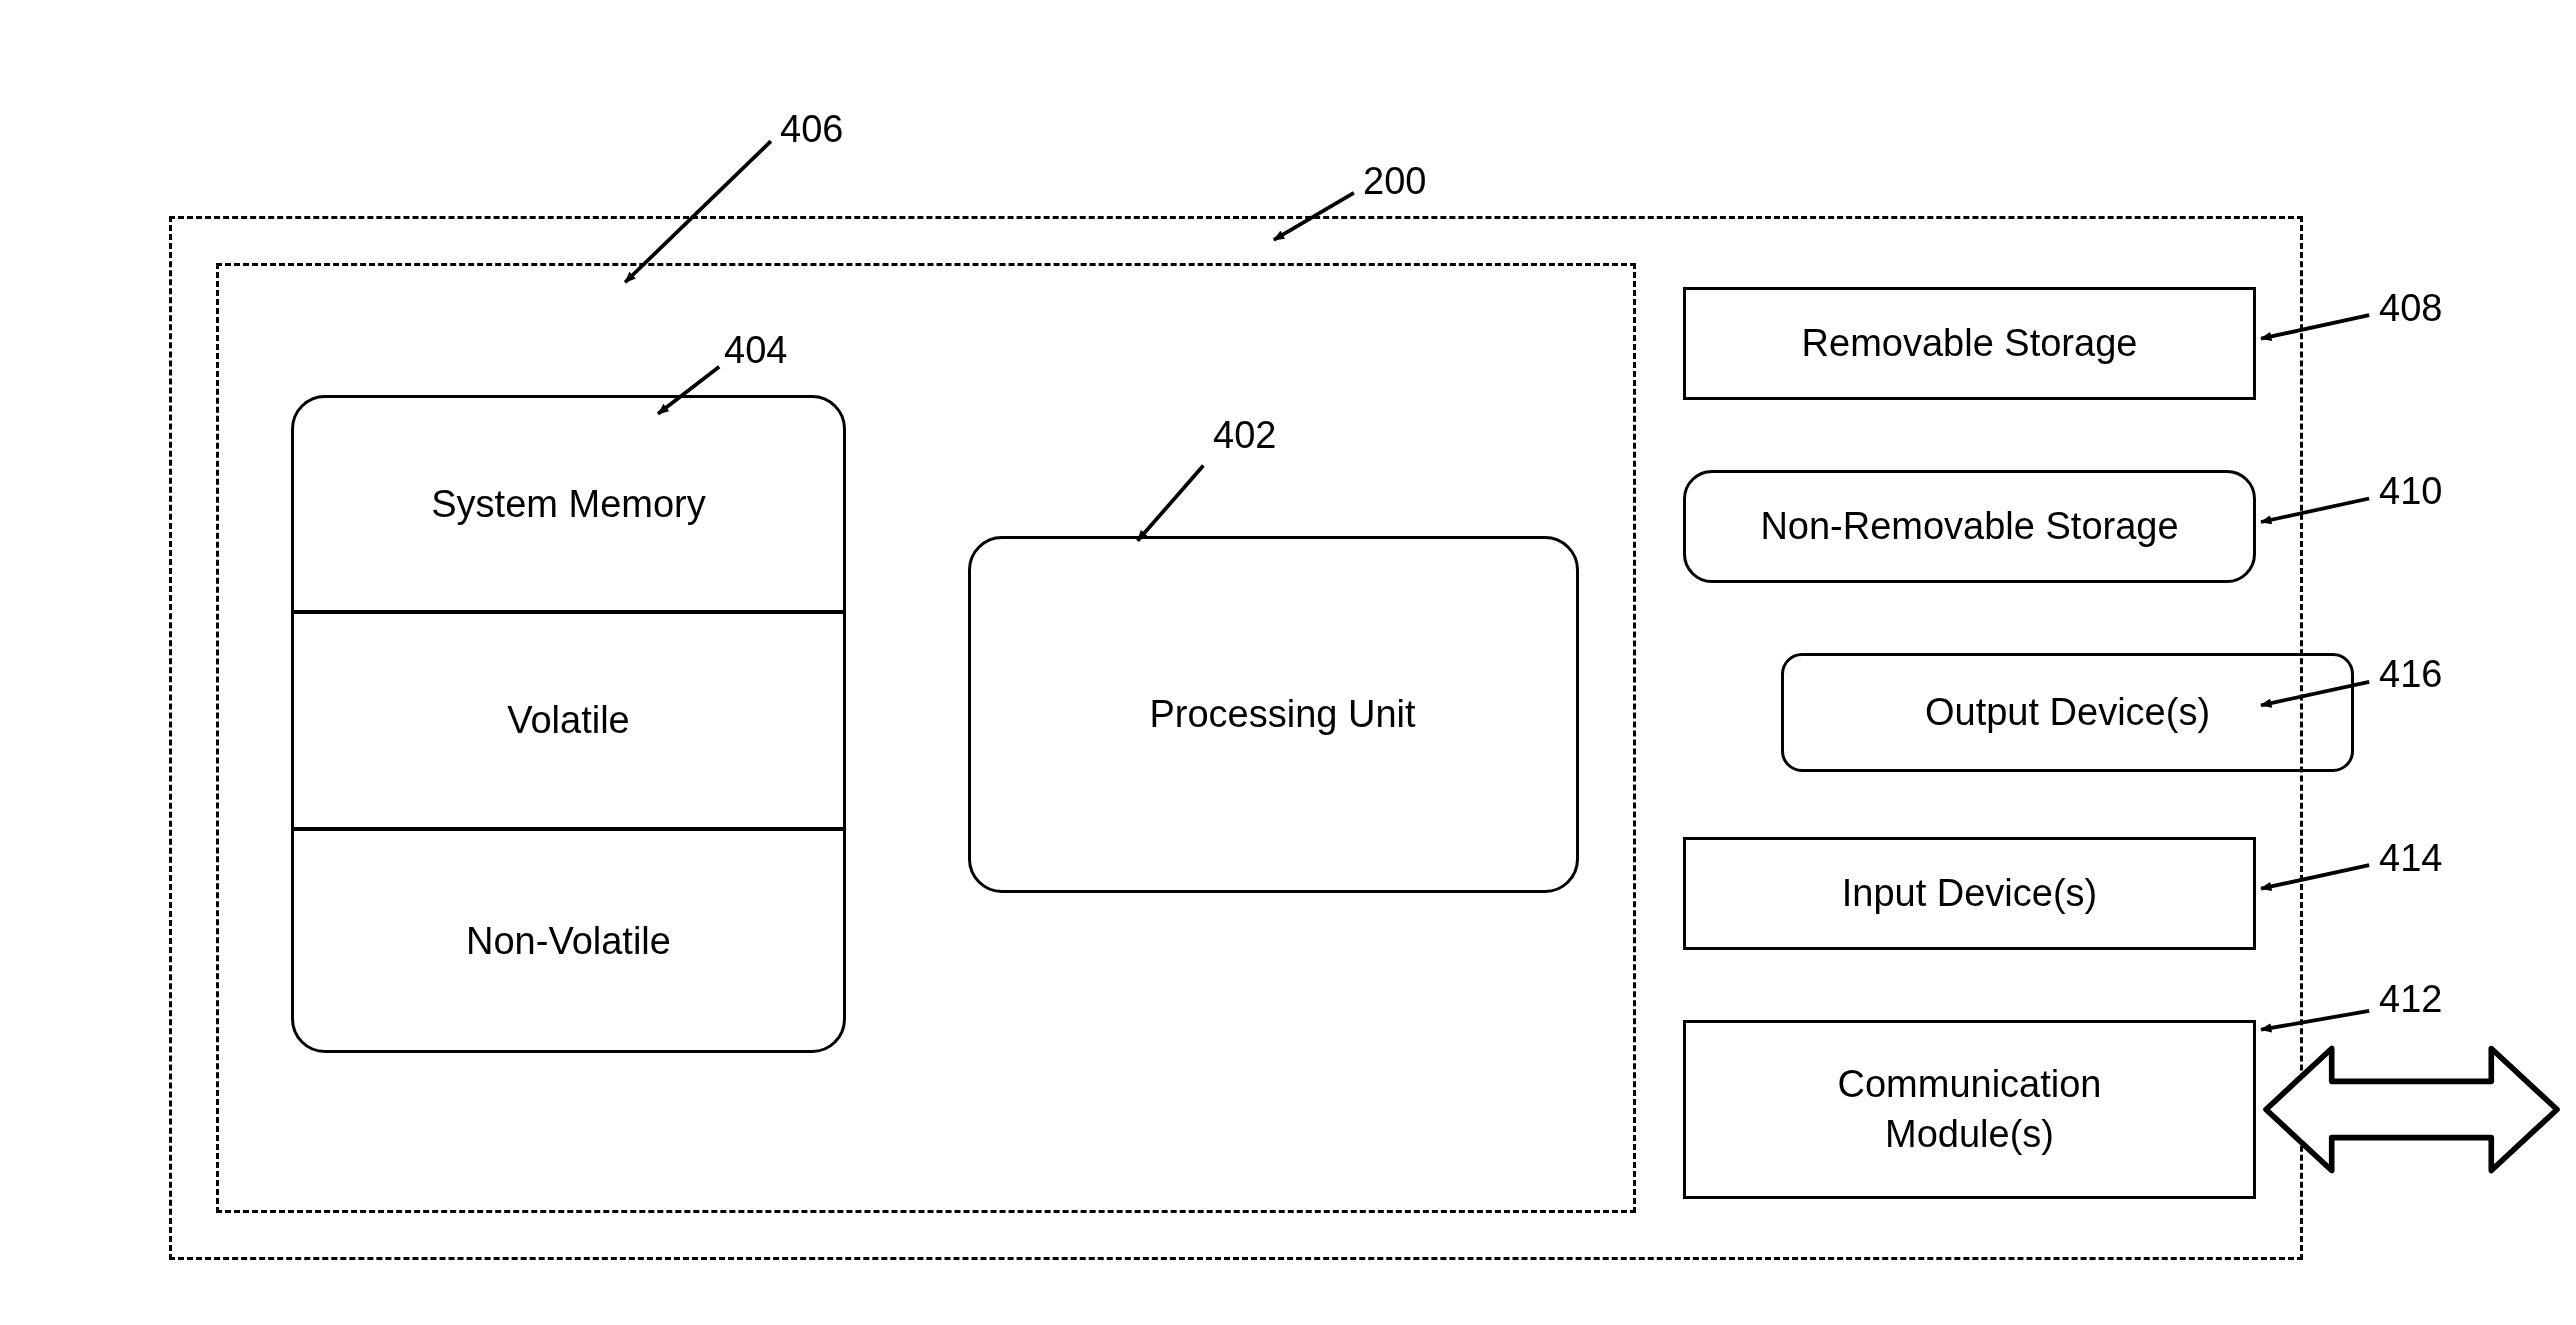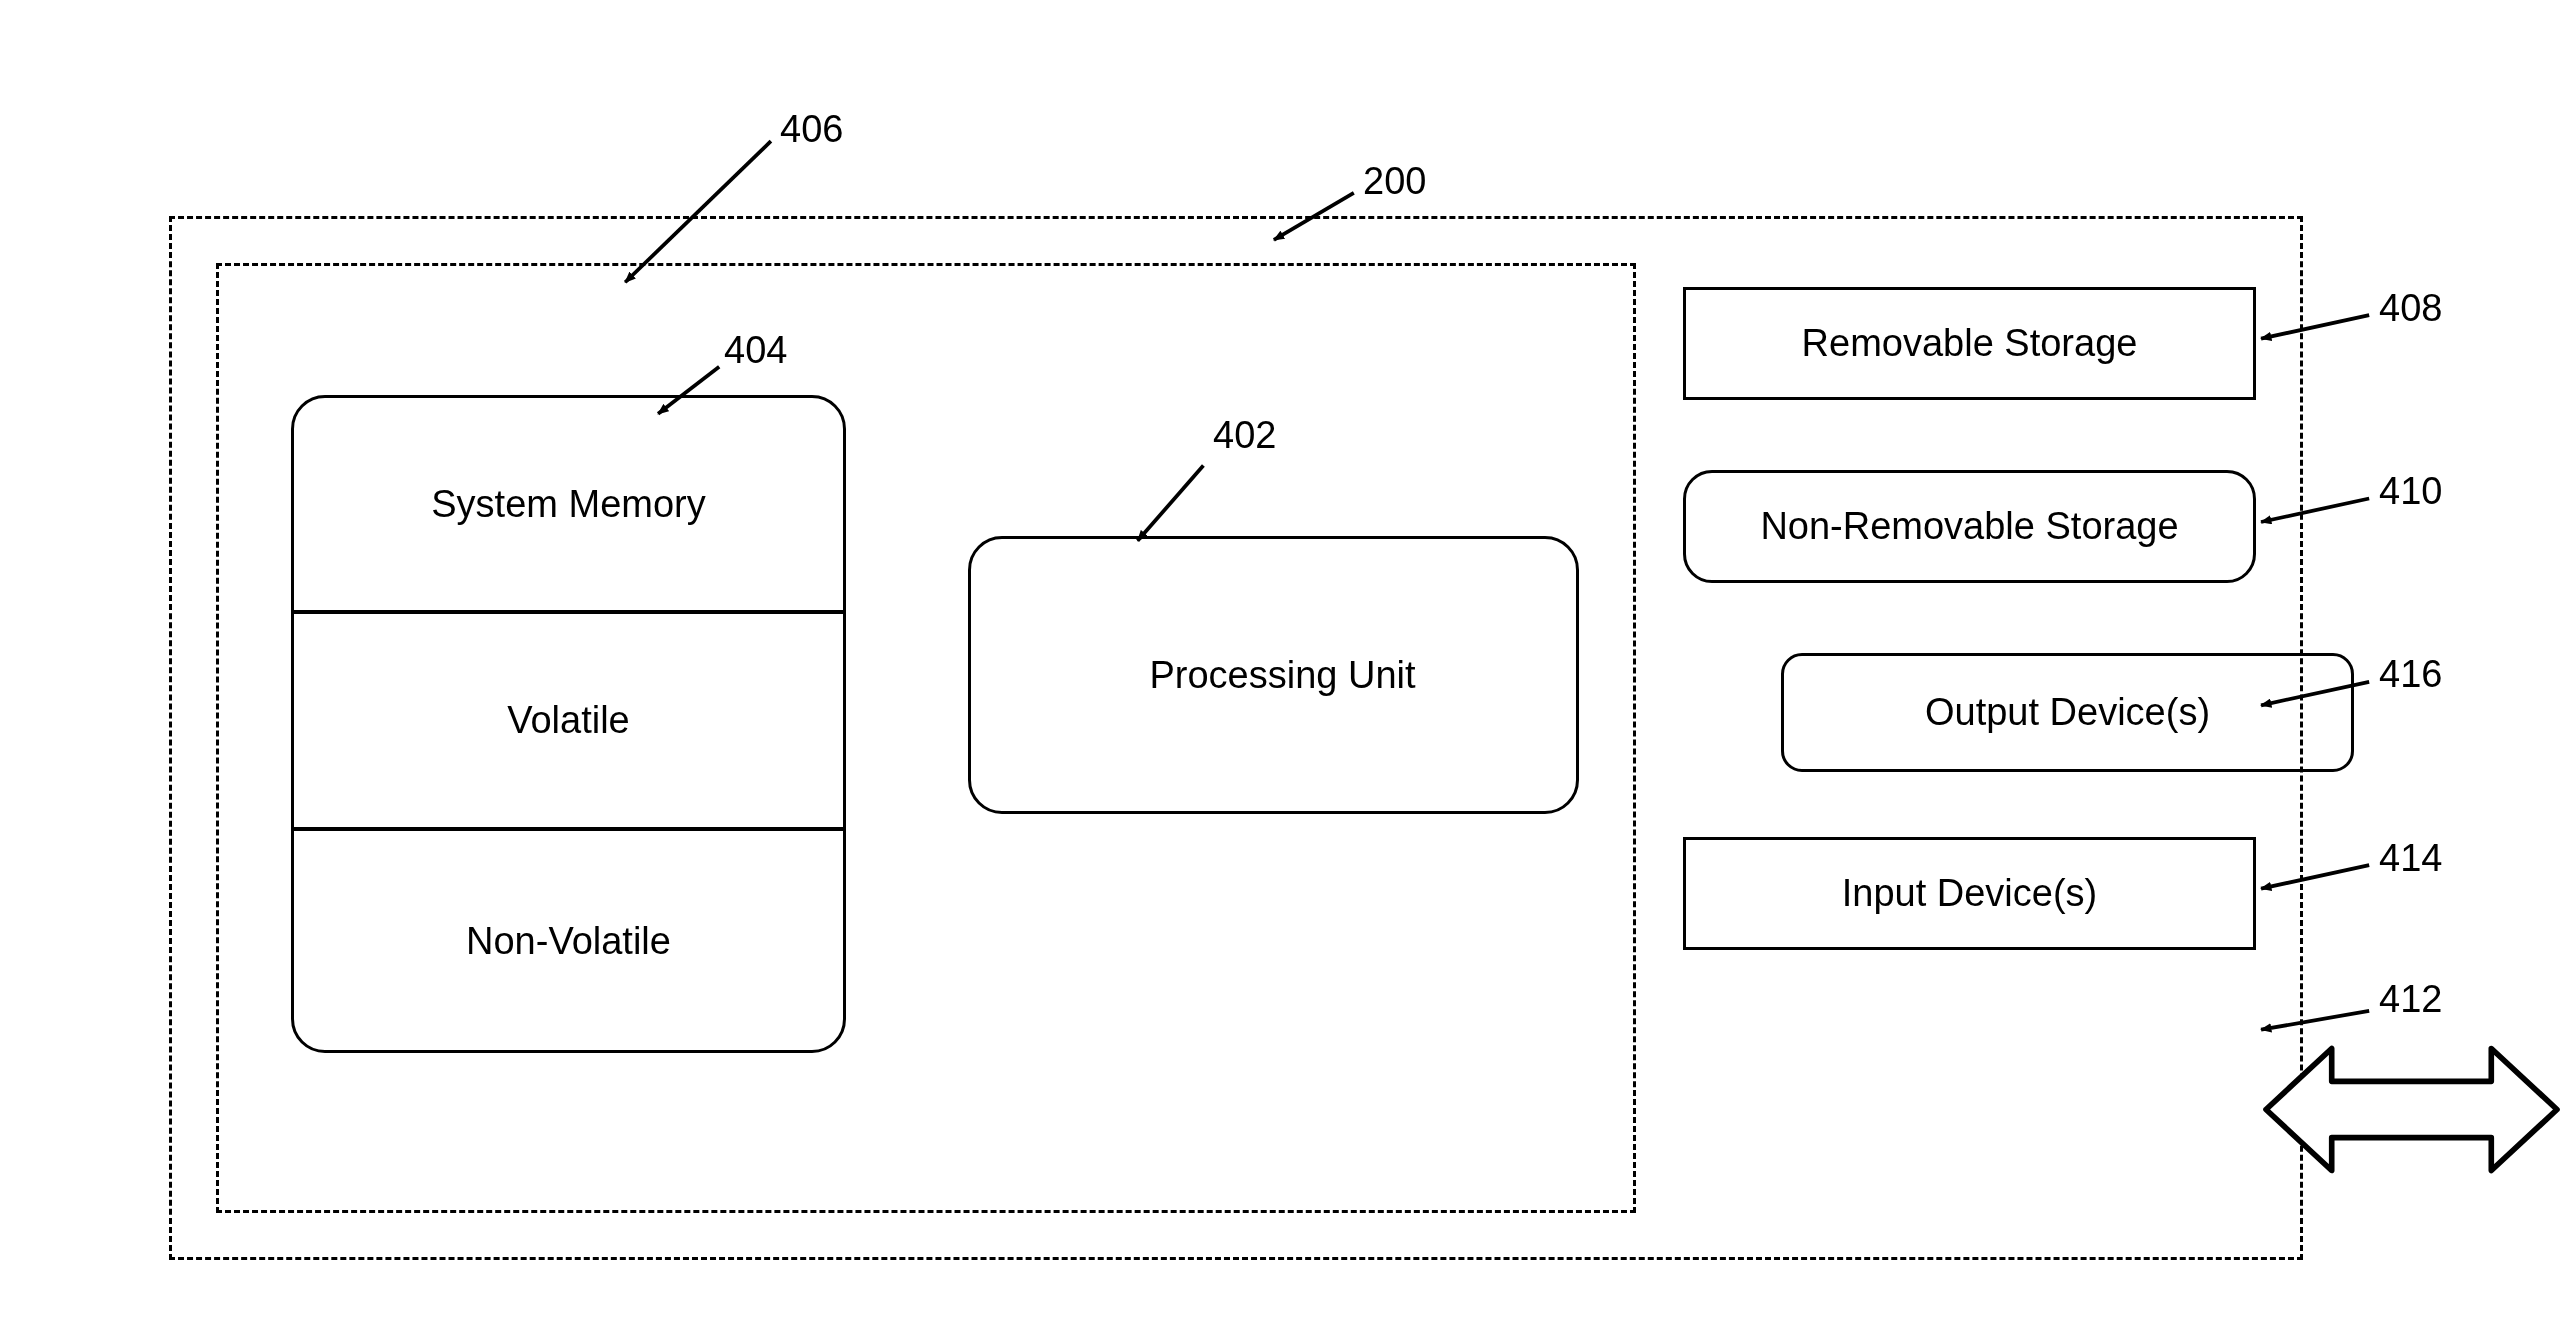--- a/index.html
+++ b/index.html
@@ -61,40 +61,44 @@
   <div class="box dashed" style="left:216px; top:263px; width:1420px; height:950px;"></div>
 
   <div class="box solid rounded" style="left:291px; top:395px; width:555px; height:658px;">
     <div class="mem-divider" style="top:212px;"></div>
     <div class="mem-divider" style="top:429px;"></div>
     <div class="label centered" style="left:0; top:0; width:100%; height:212px;">System Memory</div>
     <div class="label centered" style="left:0; top:216px; width:100%; height:212px;">Volatile</div>
     <div class="label centered" style="left:0; top:432px; width:100%; height:222px;">Non-Volatile</div>
   </div>
 
-  <div class="box solid rounded centered" style="left:968px; top:536px; width:611px; height:278px;padding-left:18px;">
+  <div class="box solid rounded centered" style="left:968px; top:536px; width:611px; height:357px;padding-left:18px;">
     <span class="label" style="position:static;">Processing Unit</span>
   </div>
 
   <div class="box solid centered" style="left:1683px; top:287px; width:573px; height:113px;">
     <span class="label" style="position:static;">Removable Storage</span>
   </div>
 
   <div class="box solid centered" style="left:1683px; top:470px; width:573px; height:113px;border-radius:29px;">
     <span class="label" style="position:static;">Non-Removable Storage</span>
   </div>
 
   <div class="box solid centered" style="left:1781px; top:653px; width:573px; height:119px;border-radius:21px;">
     <span class="label" style="position:static;">Output Device(s)</span>
   </div>
 
   <div class="box solid centered" style="left:1683px; top:837px; width:573px; height:113px;">
     <span class="label" style="position:static;">Input Device(s)</span>
   </div>
 
+  <div class="box solid centered" style="left:1683px; top:1020px; width:573px; height:179px;">
+    <span class="label" style="position:static; white-space:pre; text-align:center; line-height:1.3;">Communication
+Module(s)</span>
+  </div>
 
   <svg class="absolute" style="left:2266px; top:1020px; width:291px; height:179px;" viewBox="0 0 310 190">
     <polygon points="0,95 70,30 70,65 240,65 240,30 310,95 240,160 240,125 70,125 70,160" fill="#ffffff" stroke="#000" stroke-width="6" stroke-linejoin="round"></polygon>
   </svg>
 
   <div class="label" style="left:1363px; top:160px;">200</div>
   <div class="label" style="left:780px; top:108px;">406</div>
   <div class="label" style="left:724px; top:329px;">404</div>
   <div class="label" style="left:1213px; top:414px;">402</div>
   <div class="label" style="left:2379px; top:287px;">408</div>

